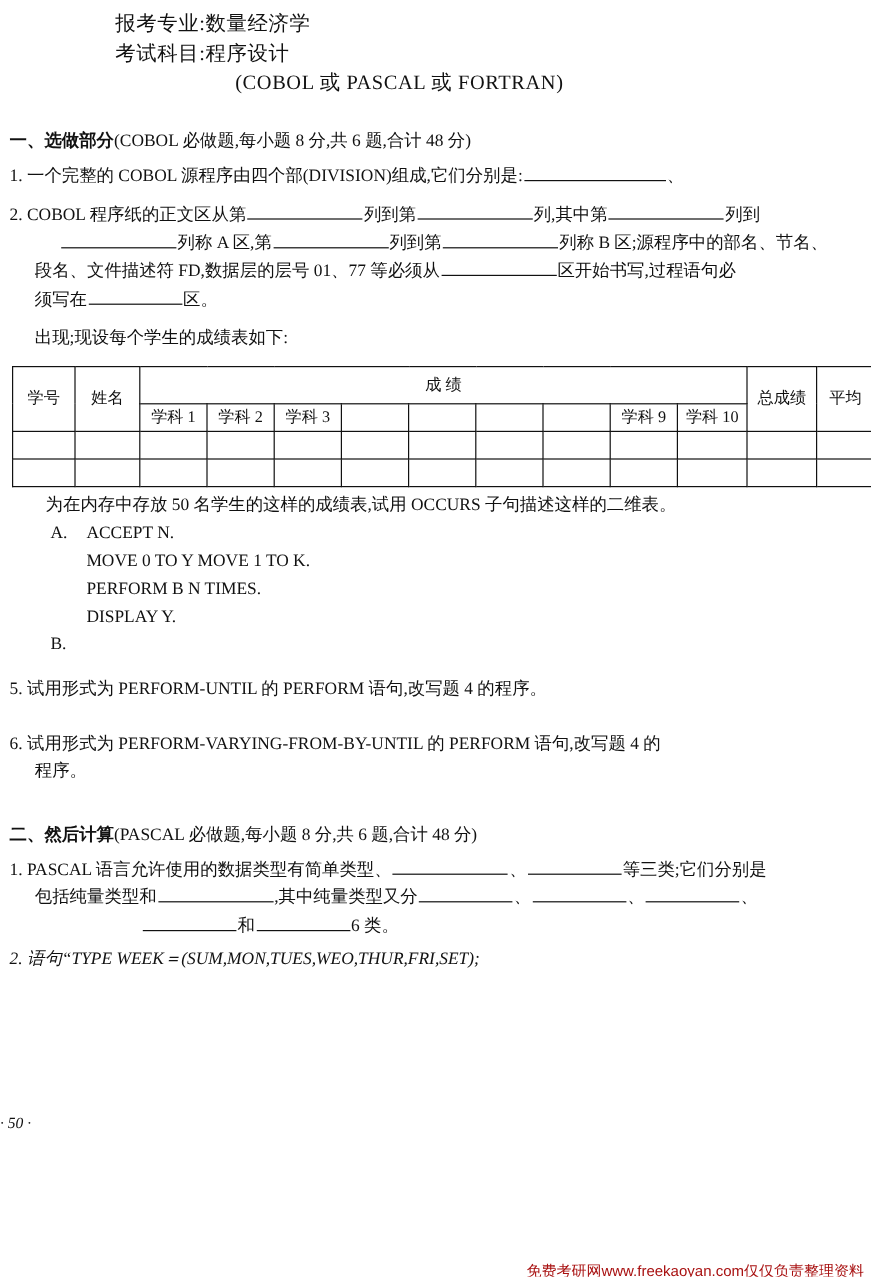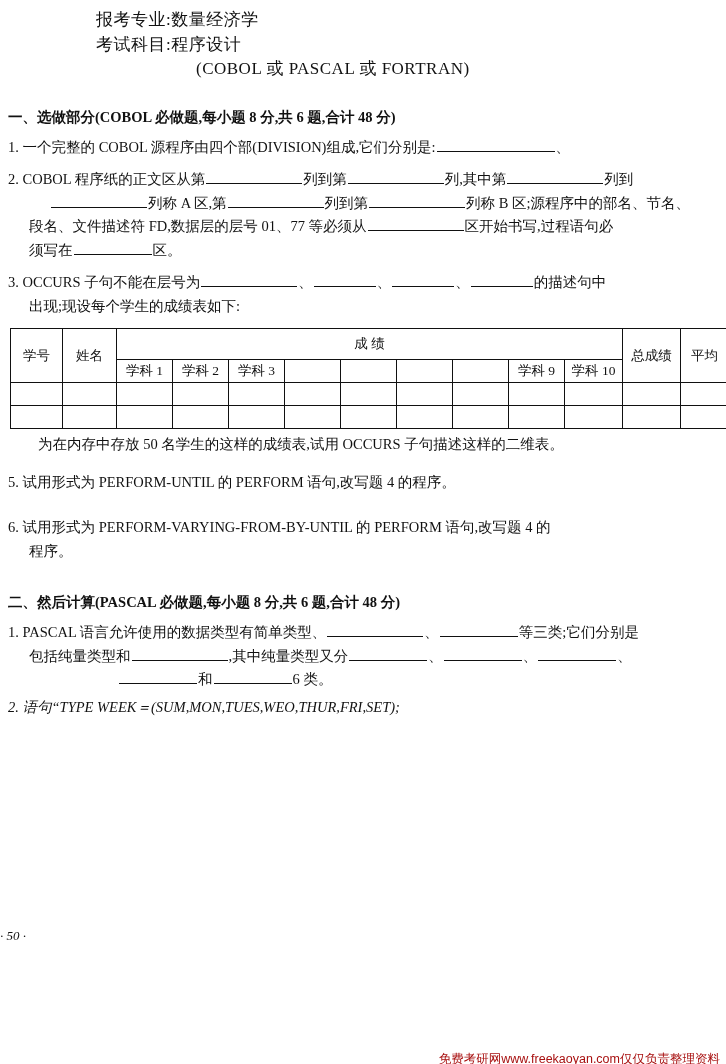--- a/index.html
+++ b/index.html
@@ -37,21 +37,21 @@
     white-space: nowrap;
   }
   .section-title {
     margin-left: 8px;
     margin-top: 26px;
     font-size: 14.5px;
     font-weight: bold;
     white-space: nowrap;
   }
   .section-title .thin {
-    font-weight: bold;
+    font-weight: normal;
   }
   .body {
     margin: 0 8px 0 8px;
     font-size: 14.5px;
     line-height: 1.62;
   }
   .item {
     margin-top: 9px;
     text-align: justify;
   }
@@ -149,23 +149,20 @@
       </div>
       <div style="padding-left:21px">
         <span>段名、文件描述符 FD,数据层的层号 01、77 等必须从</span><span class="blank b-lg"></span><span>区开始书写,过程语句必</span>
       </div>
       <div style="padding-left:21px">
         <span>须写在</span><span class="blank b-md"></span><span>区。</span>
       </div>
     </div>
 
     <div class="item hang">
-      <div>
-        <span>3. OCCURS 子句不能在层号为</span><span class="blank b-lg"></span>、<span class="blank b-sm"></span>、<span class="blank b-sm"></span>、<span class="blank b-sm"></span><span>的描述句中</span>
-      </div>
       <div style="padding-left:21px">出现;现设每个学生的成绩表如下:</div>
     </div>
   </div>
 
   <table class="grades">
     <colgroup>
       <col style="width:52px">
       <col style="width:54px">
       <col style="width:56px">
         <col style="width:56px">
@@ -228,20 +225,27 @@
           <td></td>
         <td></td>
       </tr>
     </tbody>
   </table>
 
   <div class="body">
     <div class="note">为在内存中存放 50 名学生的这样的成绩表,试用 OCCURS 子句描述这样的二维表。</div>
 
 
+    <div class="code">
+      <div><span class="lbl">A.</span><span>ACCEPT   N.</span></div>
+      <div class="ln">MOVE 0 TO Y MOVE 1 TO K.</div>
+      <div class="ln">PERFORM B N TIMES.</div>
+      <div class="ln">DISPLAY Y.</div>
+      <div><span class="lbl">B.</span><span></span></div>
+    </div>
 
     <div class="item hang" style="margin-top:14px">5. 试用形式为 PERFORM-UNTIL 的 PERFORM 语句,改写题 4 的程序。</div>
 
     <div class="item hang" style="margin-top:22px">
       <div>6. 试用形式为 PERFORM-VARYING-FROM-BY-UNTIL 的 PERFORM 语句,改写题 4 的</div>
       <div style="padding-left:21px">程序。</div>
     </div>
   </div>
 
   <div class="section-title sect2">

